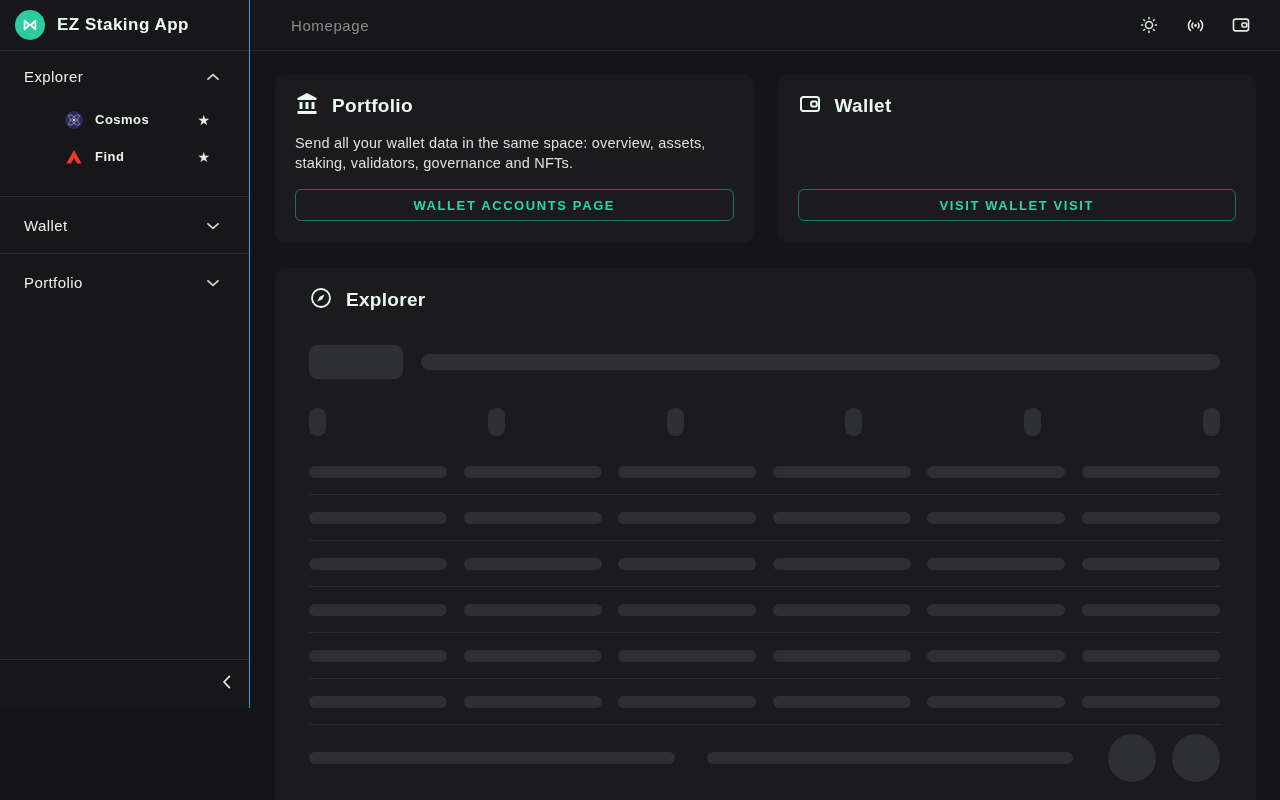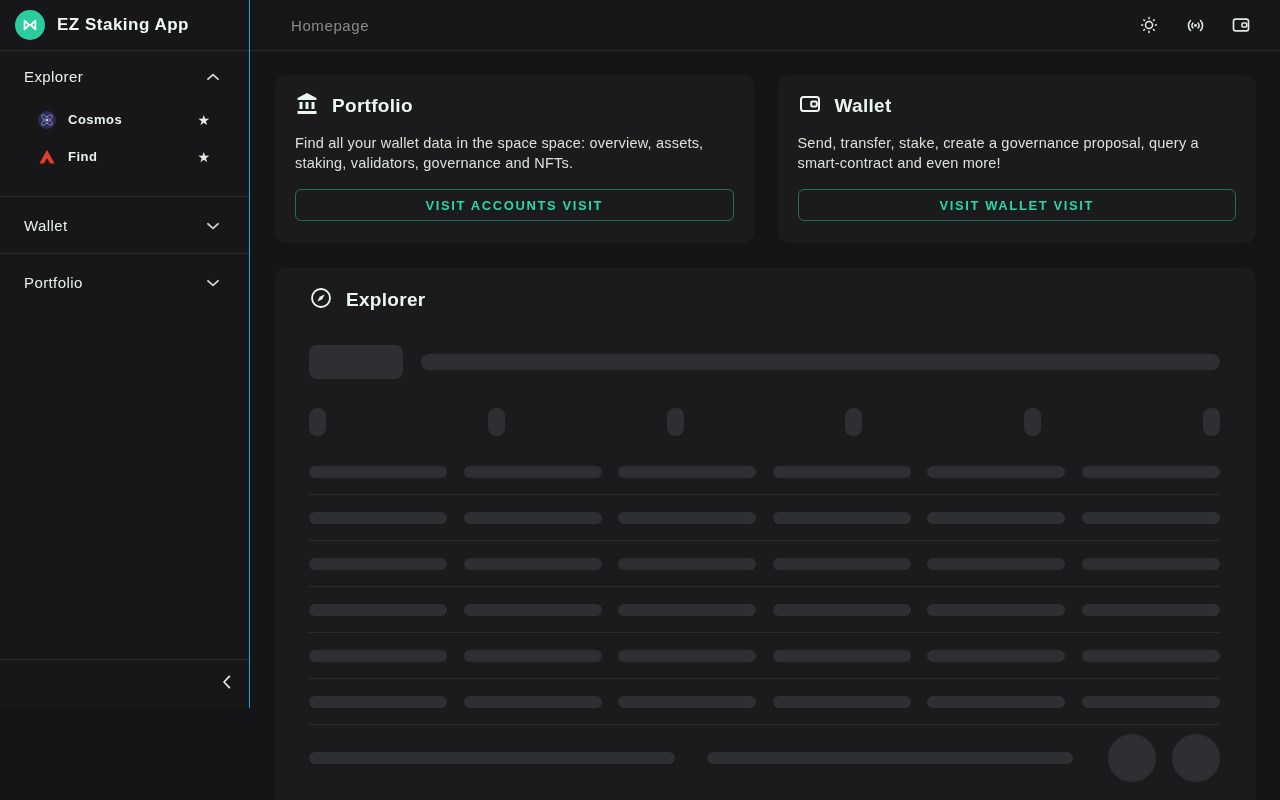--- a/index.html
+++ b/index.html
@@ -28,21 +28,21 @@
     letter-spacing:.5px; color:#eefaf3; white-space:nowrap;
   }
   .side-section { border-bottom:1px solid #2a2b2e; }
   .side-section.no-border { border-bottom:none; }
   .section-header {
     height:50px; display:flex; align-items:center; justify-content:space-between;
     padding:0 30px 0 24px; cursor:pointer;
   }
   .section-header.tall { height:56px; }
   .section-label { font-size:15px; letter-spacing:.4px; color:#e6f1ea; }
-  .section-items { padding-bottom:21px; }
+  .section-items { padding-bottom:21px;padding-left:27px; }
   .side-item {
     height:37px; display:flex; align-items:center;
     padding:0 39px 0 38px; cursor:pointer;
   }
   .chain-icon { width:18px; height:18px; display:flex; }
   .chain-label {
     margin-left:12px; font-size:13px; font-weight:600;
     letter-spacing:.5px; color:#e9f3ed; flex:1;
   }
   .star { font-size:14px; color:#e2ece6; line-height:1; cursor:pointer; }
@@ -221,35 +221,34 @@
 
       <section class="card info-card">
         <div class="card-title-row">
           <span>
             <svg width="24" height="24" viewBox="0 0 24 24" fill="#eaf7f0">
               <path d="M4.5 10v7h3v-7h-3zm6 0v7h3v-7h-3zM2.5 22h19v-3h-19v3zm14-12v7h3v-7h-3zm-4.5-9L2.5 6v2h19V6L12 1z"></path>
             </svg>
           </span>
           <span class="card-title">Portfolio</span>
         </div>
-        <p class="card-desc">Find all your wallet data in the space space: overview, assets, staking, validators, governance and NFTs.</p>
-        <button class="outline-btn">VISIT ACCOUNTS VISIT</button>
+        <p class="card-desc">Send all your wallet data in the same space: overview, assets, staking, validators, governance and NFTs.</p>
+        <button class="outline-btn">WALLET ACCOUNTS PAGE</button>
       </section>
 
       <section class="card info-card">
         <div class="card-title-row">
           <span>
             <svg width="24" height="24" viewBox="0 0 24 24" fill="none" stroke="#eaf7f0" stroke-width="2">
               <rect x="3" y="5" width="18" height="14" rx="2.5"></rect>
               <rect x="13.2" y="9.6" width="5.6" height="4.8" rx="1.2"></rect>
             </svg>
           </span>
           <span class="card-title">Wallet</span>
         </div>
-        <p class="card-desc">Send, transfer, stake, create a governance proposal, query a smart-contract and even more!</p>
         <button class="outline-btn">VISIT WALLET VISIT</button>
       </section>
     </div>
 
     <section class="card explorer-card">
       <div class="card-title-row">
         <span>
           <svg width="24" height="24" viewBox="0 0 24 24" fill="none">
             <circle cx="12" cy="12" r="9" stroke="#eaf7f0" stroke-width="1.8"></circle>
             <path d="M15.6 8.4 L13.3 13.3 L8.4 15.6 L10.7 10.7 Z" fill="#eaf7f0"></path>

